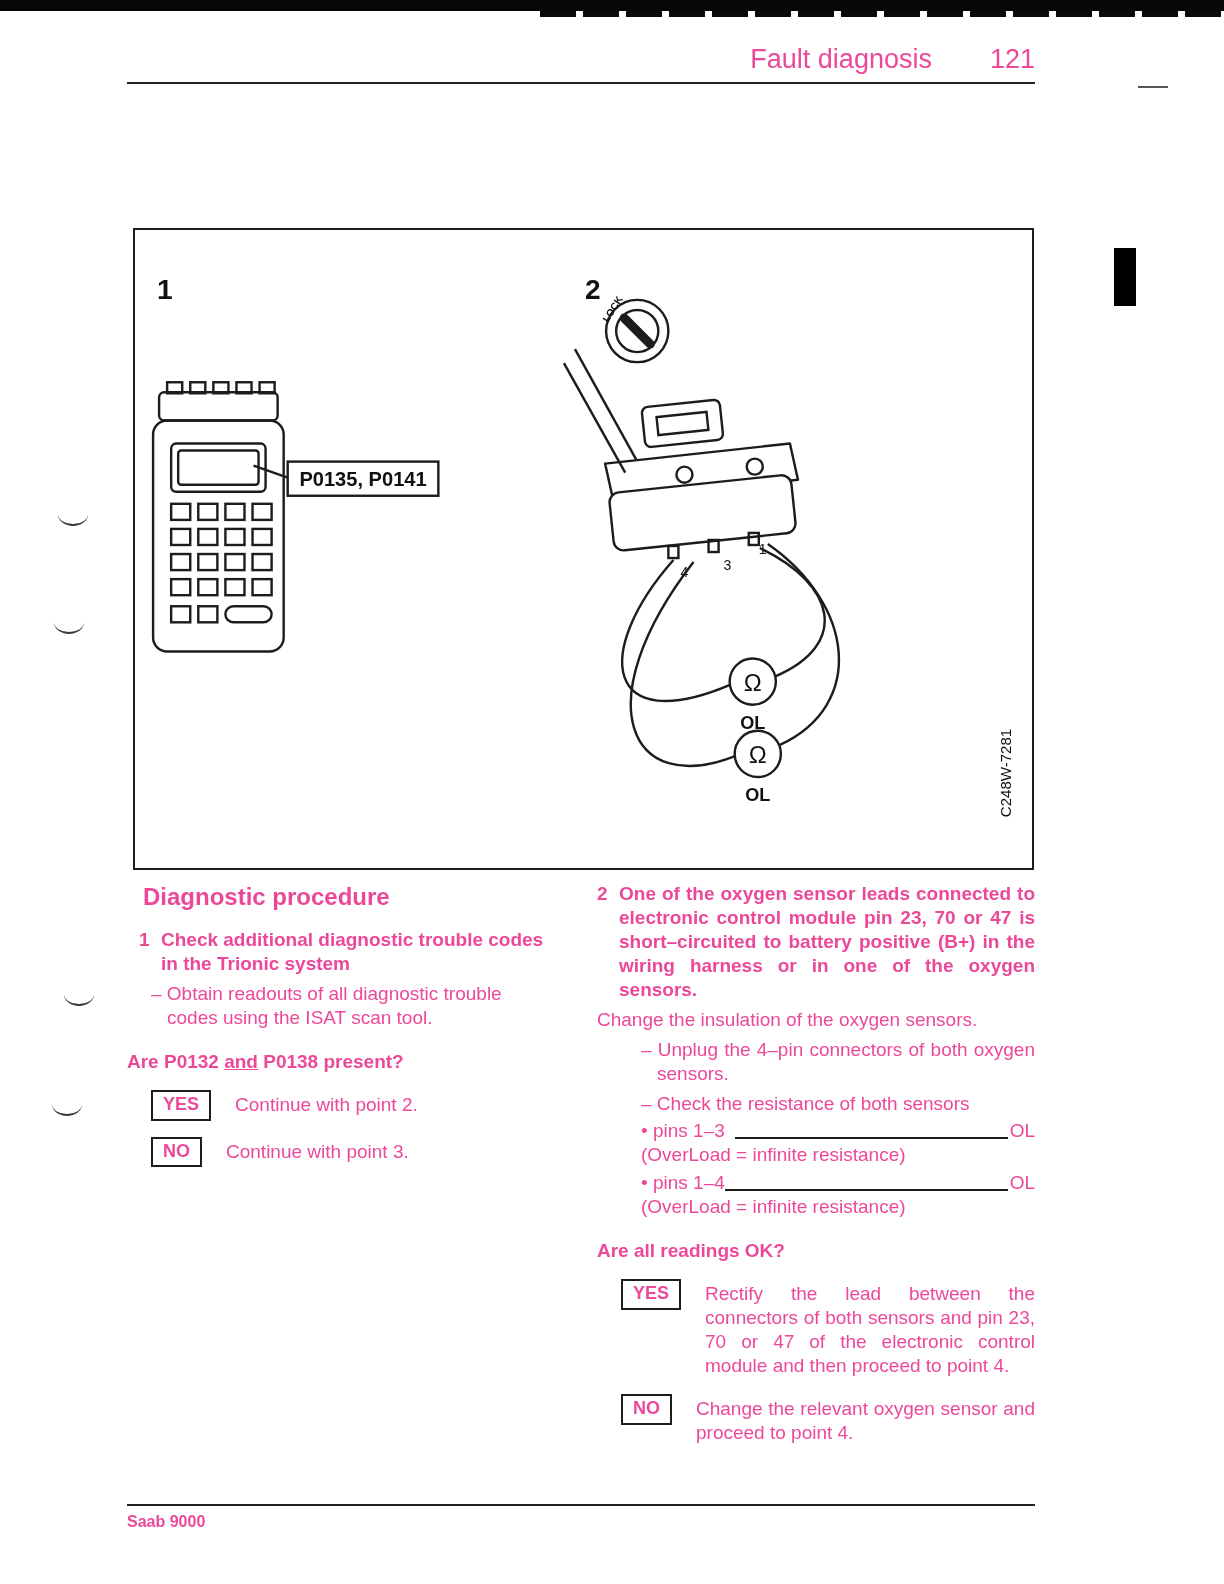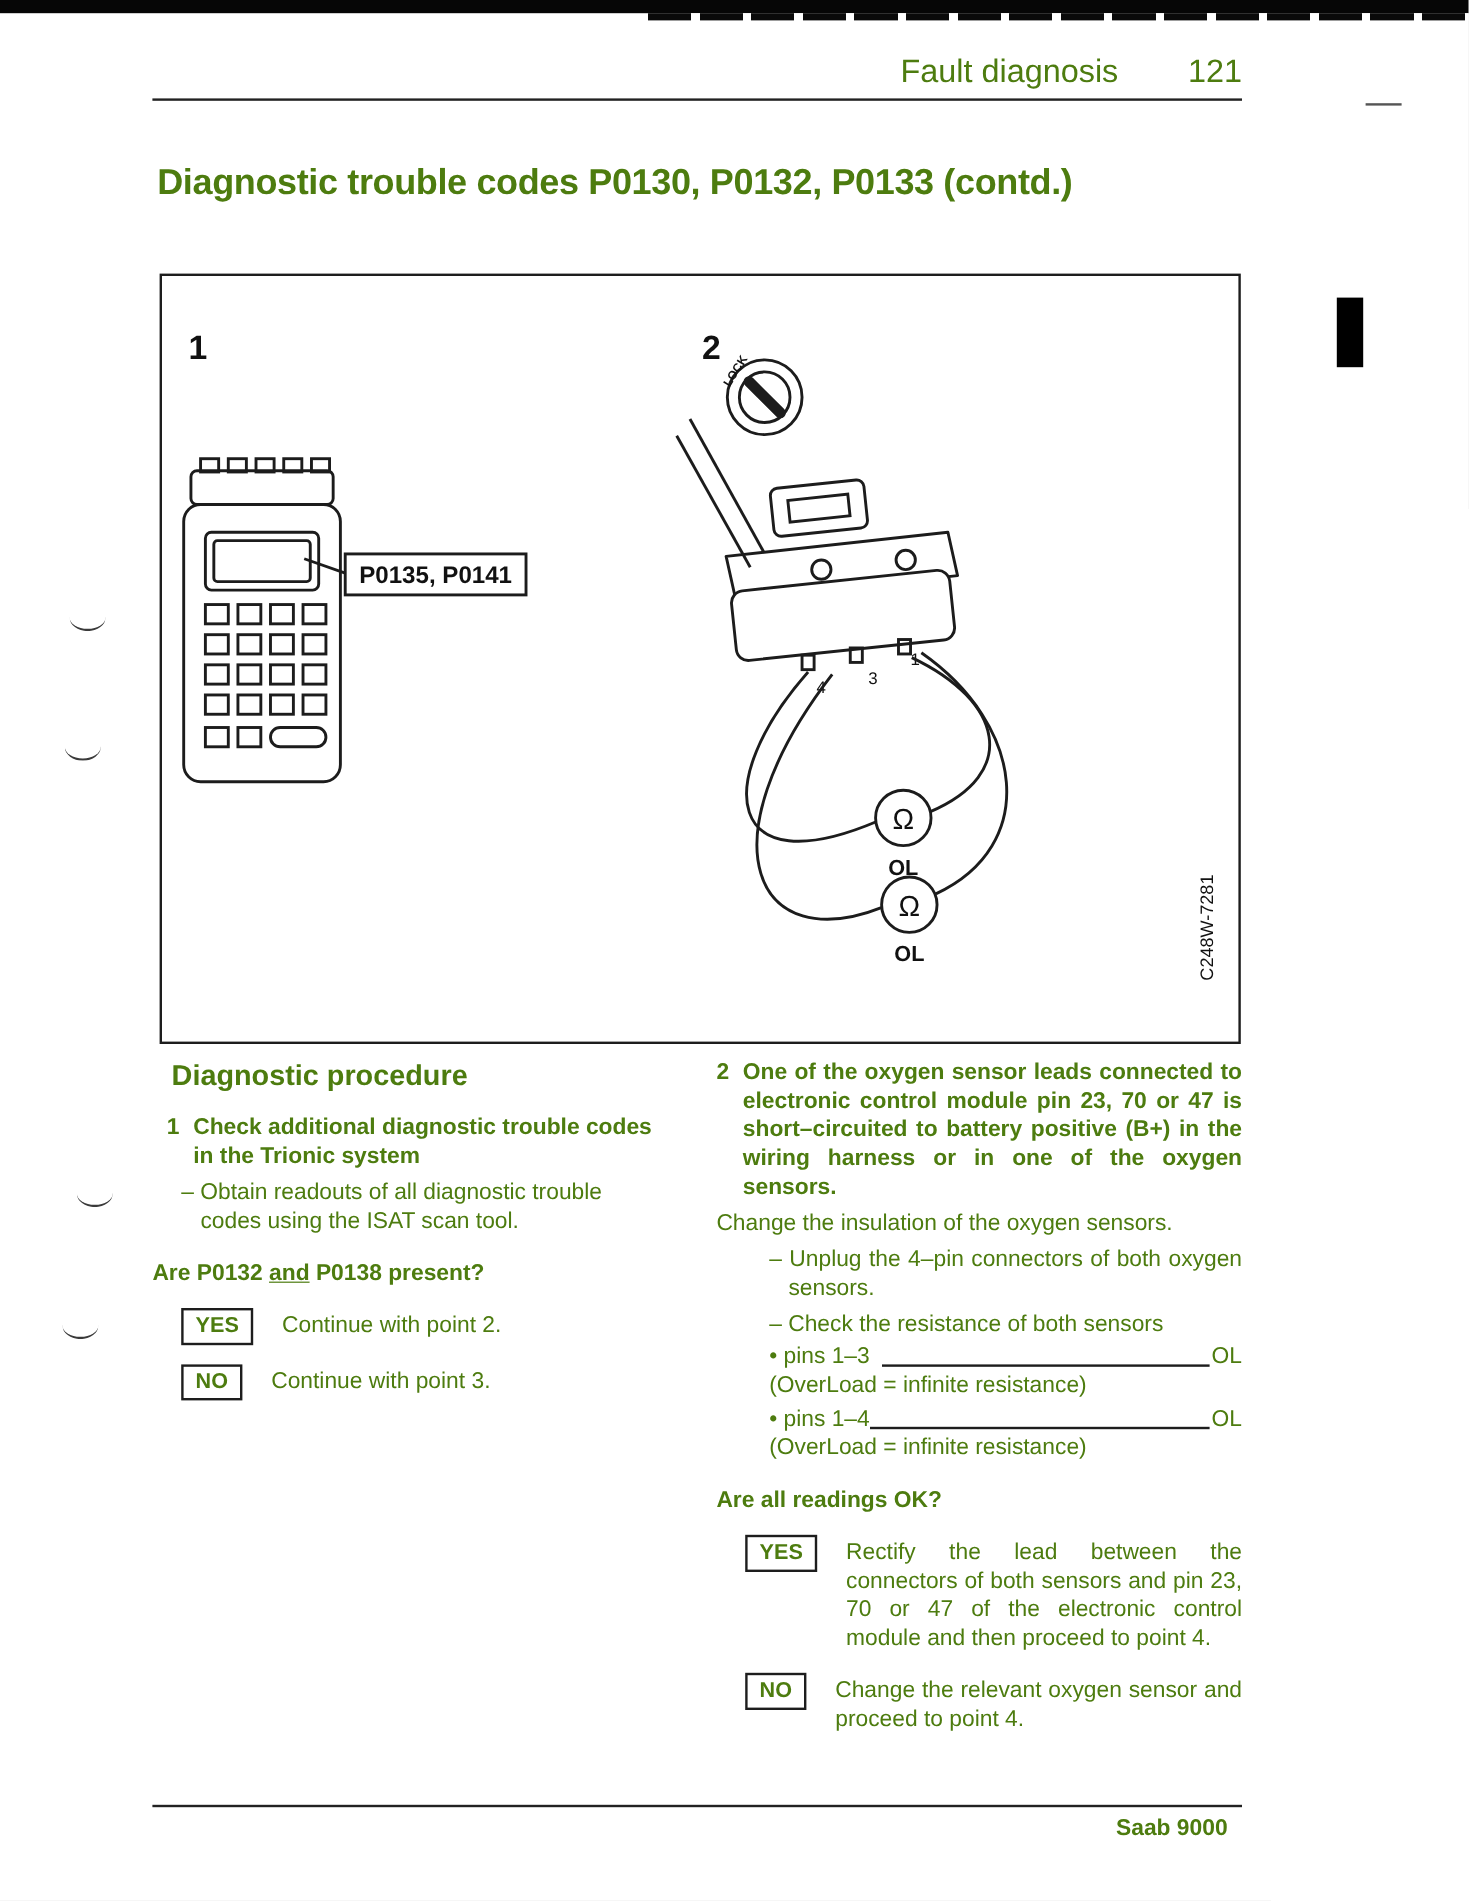--- a/index.html
+++ b/index.html
@@ -1,18 +1,18 @@
 <!DOCTYPE html>
 <html><head>
 <meta charset="utf-8">
 <style>
   html,body { margin:0; padding:0; background:#e8e8e8; }
   .page {
     position:relative; width:1224px; height:1584px; background:#ffffff;
-    font-family:"Liberation Sans", sans-serif; color:#4d7c0f; overflow:hidden;
+    font-family:"Liberation Sans", sans-serif; color:#ec4899; overflow:hidden;
     margin:0 auto;
   }
   
   .topbar { position:absolute; top:0; left:0; width:1224px; height:11px; background:#060606; }
   .topbar-dashes {
     position:absolute; top:11px; left:540px; width:684px; height:6px;
     background:repeating-linear-gradient(90deg,#0a0a0a 0 36px,#ffffff 36px 43px);
   }
   .edge-mark { position:absolute; top:248px; left:1114px; width:22px; height:58px; background:#000; }
   .margin-dash { position:absolute; top:86px; left:1138px; width:30px; border-top:2px solid #555; }
@@ -68,22 +68,22 @@
   .answer-text { padding-top:3px; }
   .col-right .answer-text { text-align:justify; }
   .pins-row { display:flex; align-items:flex-end; margin-left:44px; margin-top:4px; }
   .pins-row .fill { flex:1; border-bottom:2px solid #1d1d1d; margin-bottom:4px; }
   .fill-gap { margin-left:10px; margin-right:2px; }
   .fill-tight { margin-left:0; margin-right:2px; }
   .overload { margin-left:44px; }
   
   .rule-footer { top:1504px; }
   .footer-text {
-    position:absolute; top:1513px; left:115px; width:908px;
-    text-align:right; font-weight:bold; font-size:19px;
+    position:absolute; top:1513px; left:127px; width:908px;
+    text-align:left; font-weight:bold; font-size:16px;
   }
 </style>
 </head>
 <body>
 
 <div class="page">
 
   <div class="topbar"></div>
   <div class="topbar-dashes"></div>
   <div class="edge-mark"></div>
@@ -92,21 +92,20 @@
   <div class="squiggle" style="top:620px; left:54px;"></div>
   <div class="squiggle" style="top:992px; left:64px;"></div>
   <div class="squiggle" style="top:1102px; left:52px;"></div>
 
   <div class="header-row">
     <span>Fault diagnosis</span>
     <span>121</span>
   </div>
   <div class="rule rule-header"></div>
 
-  <div class="title">Diagnostic trouble codes P0130, P0132, P0133 (contd.)</div>
 
   <div class="figure-box">
     <svg class="figure-svg" viewBox="0 0 893 634">
 
       <g>
         <text x="22" y="68" font-size="28" font-weight="bold" class="svgtxt">1</text>
 
         <rect class="ln" x="32" y="151" width="15" height="11"></rect>
         <rect class="ln" x="55" y="151" width="15" height="11"></rect>
         <rect class="ln" x="78" y="151" width="15" height="11"></rect>

